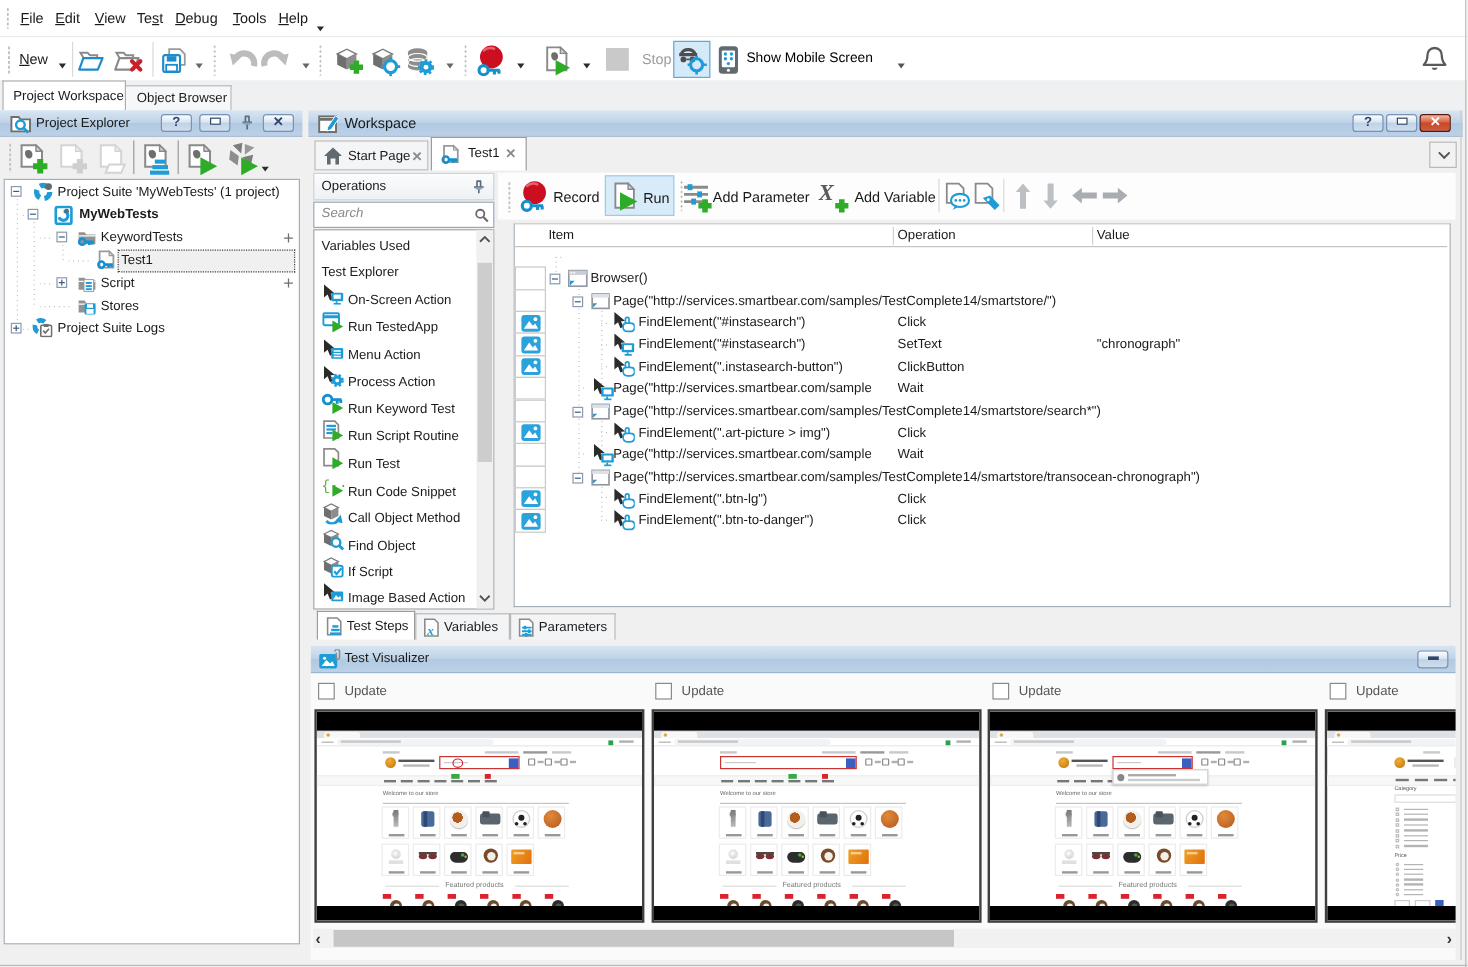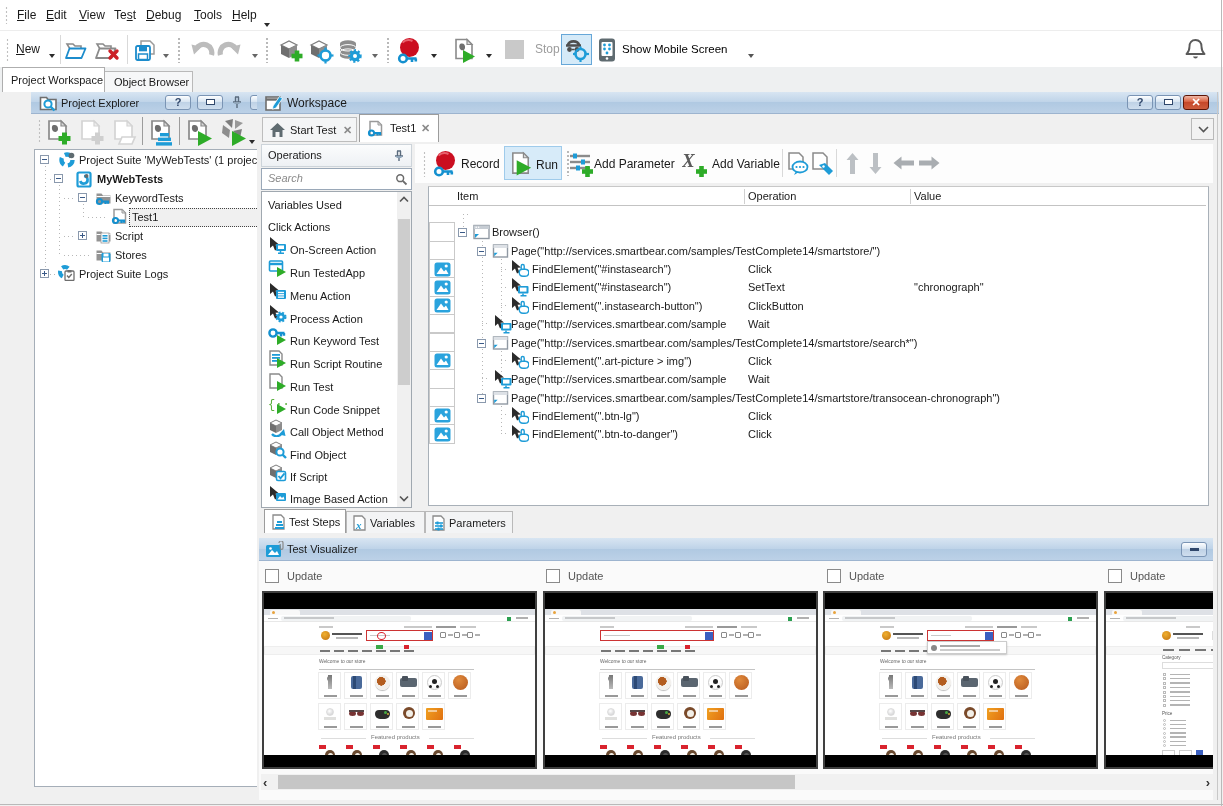--- a/index.html
+++ b/index.html
@@ -172,21 +172,21 @@
 
 <div class="abs" id="doctabs" style="left:0;top:67px;width:1223px;height:25px;background:#eef0f1;">
   <div class="abs" style="left:2px;top:0px;width:103px;height:25px;background:#fff;border:1px solid #aeaeae;border-bottom:none;padding-left:36px;">
     <div class="abs" style="left:8px;top:6px;white-space:nowrap;">Project Workspace</div>
   </div>
   <div class="abs" style="left:105px;top:4px;width:88px;height:21px;background:#f6f7f8;border:1px solid #b9b9b9;border-bottom:none;border-left:none;">
     <div class="abs" style="left:9px;top:4px;white-space:nowrap;">Object Browser</div>
   </div>
 </div>
 
-<div class="abs" id="leftpanel" style="left:0;top:92px;width:252px;height:570px;background:#f0f0f0;margin-left:31px;">
+<div class="abs" id="leftpanel" style="left:0;top:92px;width:252px;height:570px;background:#f0f0f0;">
   <div class="titlebar abs" style="left:0;top:0;width:252px;height:22px;"></div>
   <svg class="abs" style="left:8px;top:3px;" width="19" height="17" viewBox="0 0 19 17">
     <path d="M1.5 2.5 h6 l1.5 2 h8 v10 h-15.5 z" fill="#fff" stroke="#6e6e6e" stroke-width="1.6"></path>
     <circle cx="9" cy="9" r="3.6" fill="#fff" stroke="#1e9cd7" stroke-width="2"></circle>
     <path d="M11.6 11.6 L15.5 15.5" stroke="#1e9cd7" stroke-width="2.4"></path>
   </svg>
   <div class="abs" style="left:30px;top:5px;font-size:11px;">Project Explorer</div>
   <div class="tbtn" style="left:134px;top:3px;">?</div>
   <div class="tbtn" style="left:166px;top:3px;"><span style="display:inline-block;width:9px;height:6px;border:1px solid #30476b;background:#fff;margin-bottom:1px;"></span></div>
   <svg class="abs" style="left:199px;top:3px;" width="14" height="15" viewBox="0 0 14 15">
@@ -334,21 +334,21 @@
   </svg>
   <div class="abs" style="left:30px;top:4px;font-size:12px;">Workspace</div>
   <div class="tbtn" style="left:870px;top:3px;">?</div>
   <div class="tbtn" style="left:898px;top:3px;"><span style="display:inline-block;width:9px;height:6px;border:1px solid #30476b;background:#fff;margin-bottom:1px;"></span></div>
   <div class="tbtn" style="left:926px;top:3px;background:linear-gradient(#f0b9a8,#d95f3e 45%,#c6482a 50%,#cd5c3c);border-color:#5d1507;color:#fff;">✕</div>
 
   <div class="abs" style="left:5px;top:25px;width:95px;height:25px;background:#f4f5f6;border:1px solid #bdbdbd;">
     <svg class="abs" style="left:6px;top:4px;" width="17" height="16" viewBox="0 0 17 16">
         <path d="M8.5 1 L16 8 H13.5 V15 H10.5 V10 H6.5 V15 H3.5 V8 H1 Z" fill="#5f6b70"></path>
       </svg>
-    <div class="abs" style="left:27px;top:6px;white-space:nowrap;">Start Test</div>
+    <div class="abs" style="left:27px;top:6px;white-space:nowrap;">Start Page</div>
     <div class="abs" style="left:80px;top:6px;color:#8a8a8a;font-size:11px;font-weight:bold;">✕</div>
   </div>
   <div class="abs" style="left:102px;top:22px;width:80px;height:28px;background:#fff;border:1px solid #9c9c9c;border-bottom:none;">
     <svg class="abs" style="left:7px;top:5px;" width="17" height="18" viewBox="0 0 17 18">
         <path d="M3 1.5 h8 l3.5 3.5 v10 h-11.5 z" fill="#fff" stroke="#9a9a9a" stroke-width="1.5"></path>
         <path d="M11 1.5 l3.5 3.5 h-3.5 z" fill="#e0e0e0" stroke="#9a9a9a" stroke-width="1"></path>
         <circle cx="4.5" cy="13" r="2.6" fill="none" stroke="#1490cf" stroke-width="2"></circle>
         <path d="M7 13 h7 M10.5 13 v2.6 M13 13 v2.2" stroke="#1490cf" stroke-width="2.2"></path>
       </svg>
     <div class="abs" style="left:30px;top:7px;">Test1</div>
@@ -383,21 +383,21 @@
       <div class="abs" style="left:0;top:0;width:14px;height:16px;background:#f0f0f0;text-align:center;"><svg width="10" height="7" style="margin-top:4px;" viewBox="0 0 10 7">
             <path d="M1 5.5 L5 1.5 L9 5.5" stroke="#555" stroke-width="1.6" fill="none"></path>
           </svg></div>
       <div class="abs" style="left:1px;top:27px;width:12px;height:166px;background:#cdcdcd;"></div>
       <div class="abs" style="left:0;bottom:0;width:14px;height:16px;text-align:center;"><svg width="10" height="7" style="margin-top:4px;" viewBox="0 0 10 7">
             <path d="M1 1.5 L5 5.5 L9 1.5" stroke="#555" stroke-width="1.6" fill="none"></path>
           </svg></div>
     </div>
 
     <div class="abs" style="left:6px;top:7px;">Variables Used</div>
-    <div class="abs" style="left:6px;top:29px;">Click Actions</div>
+    <div class="abs" style="left:6px;top:29px;">Test Explorer</div>
     <svg class="abs oi" style="left:6px;top:44px;" width="19" height="18" viewBox="0 0 19 18">
       <path d="M2 1 L2 12 L5 9.5 L7 14.5 L9.5 13.3 L7.5 8.7 L11 8.5 Z" fill="#2b2b2b"></path>
       <rect x="8" y="8" width="10" height="7" rx="1" fill="#1e9cd7"></rect>
         <rect x="10" y="9.5" width="6" height="3.5" fill="#fff"></rect>
       <path d="M12.5 15 v2 M10 17.3 h6" stroke="#1e9cd7" stroke-width="1.5"></path>
     </svg>
     <div class="abs" style="left:28px;top:52px;">On-Screen Action</div>
     <svg class="abs oi" style="left:6px;top:67px;" width="19" height="18" viewBox="0 0 19 18">
       <rect x="1.5" y="2" width="13" height="10" rx="1" fill="#fff" stroke="#1e9cd7" stroke-width="1.6"></rect>
       <path d="M1.5 5 h13" stroke="#1e9cd7" stroke-width="2.4"></path>

